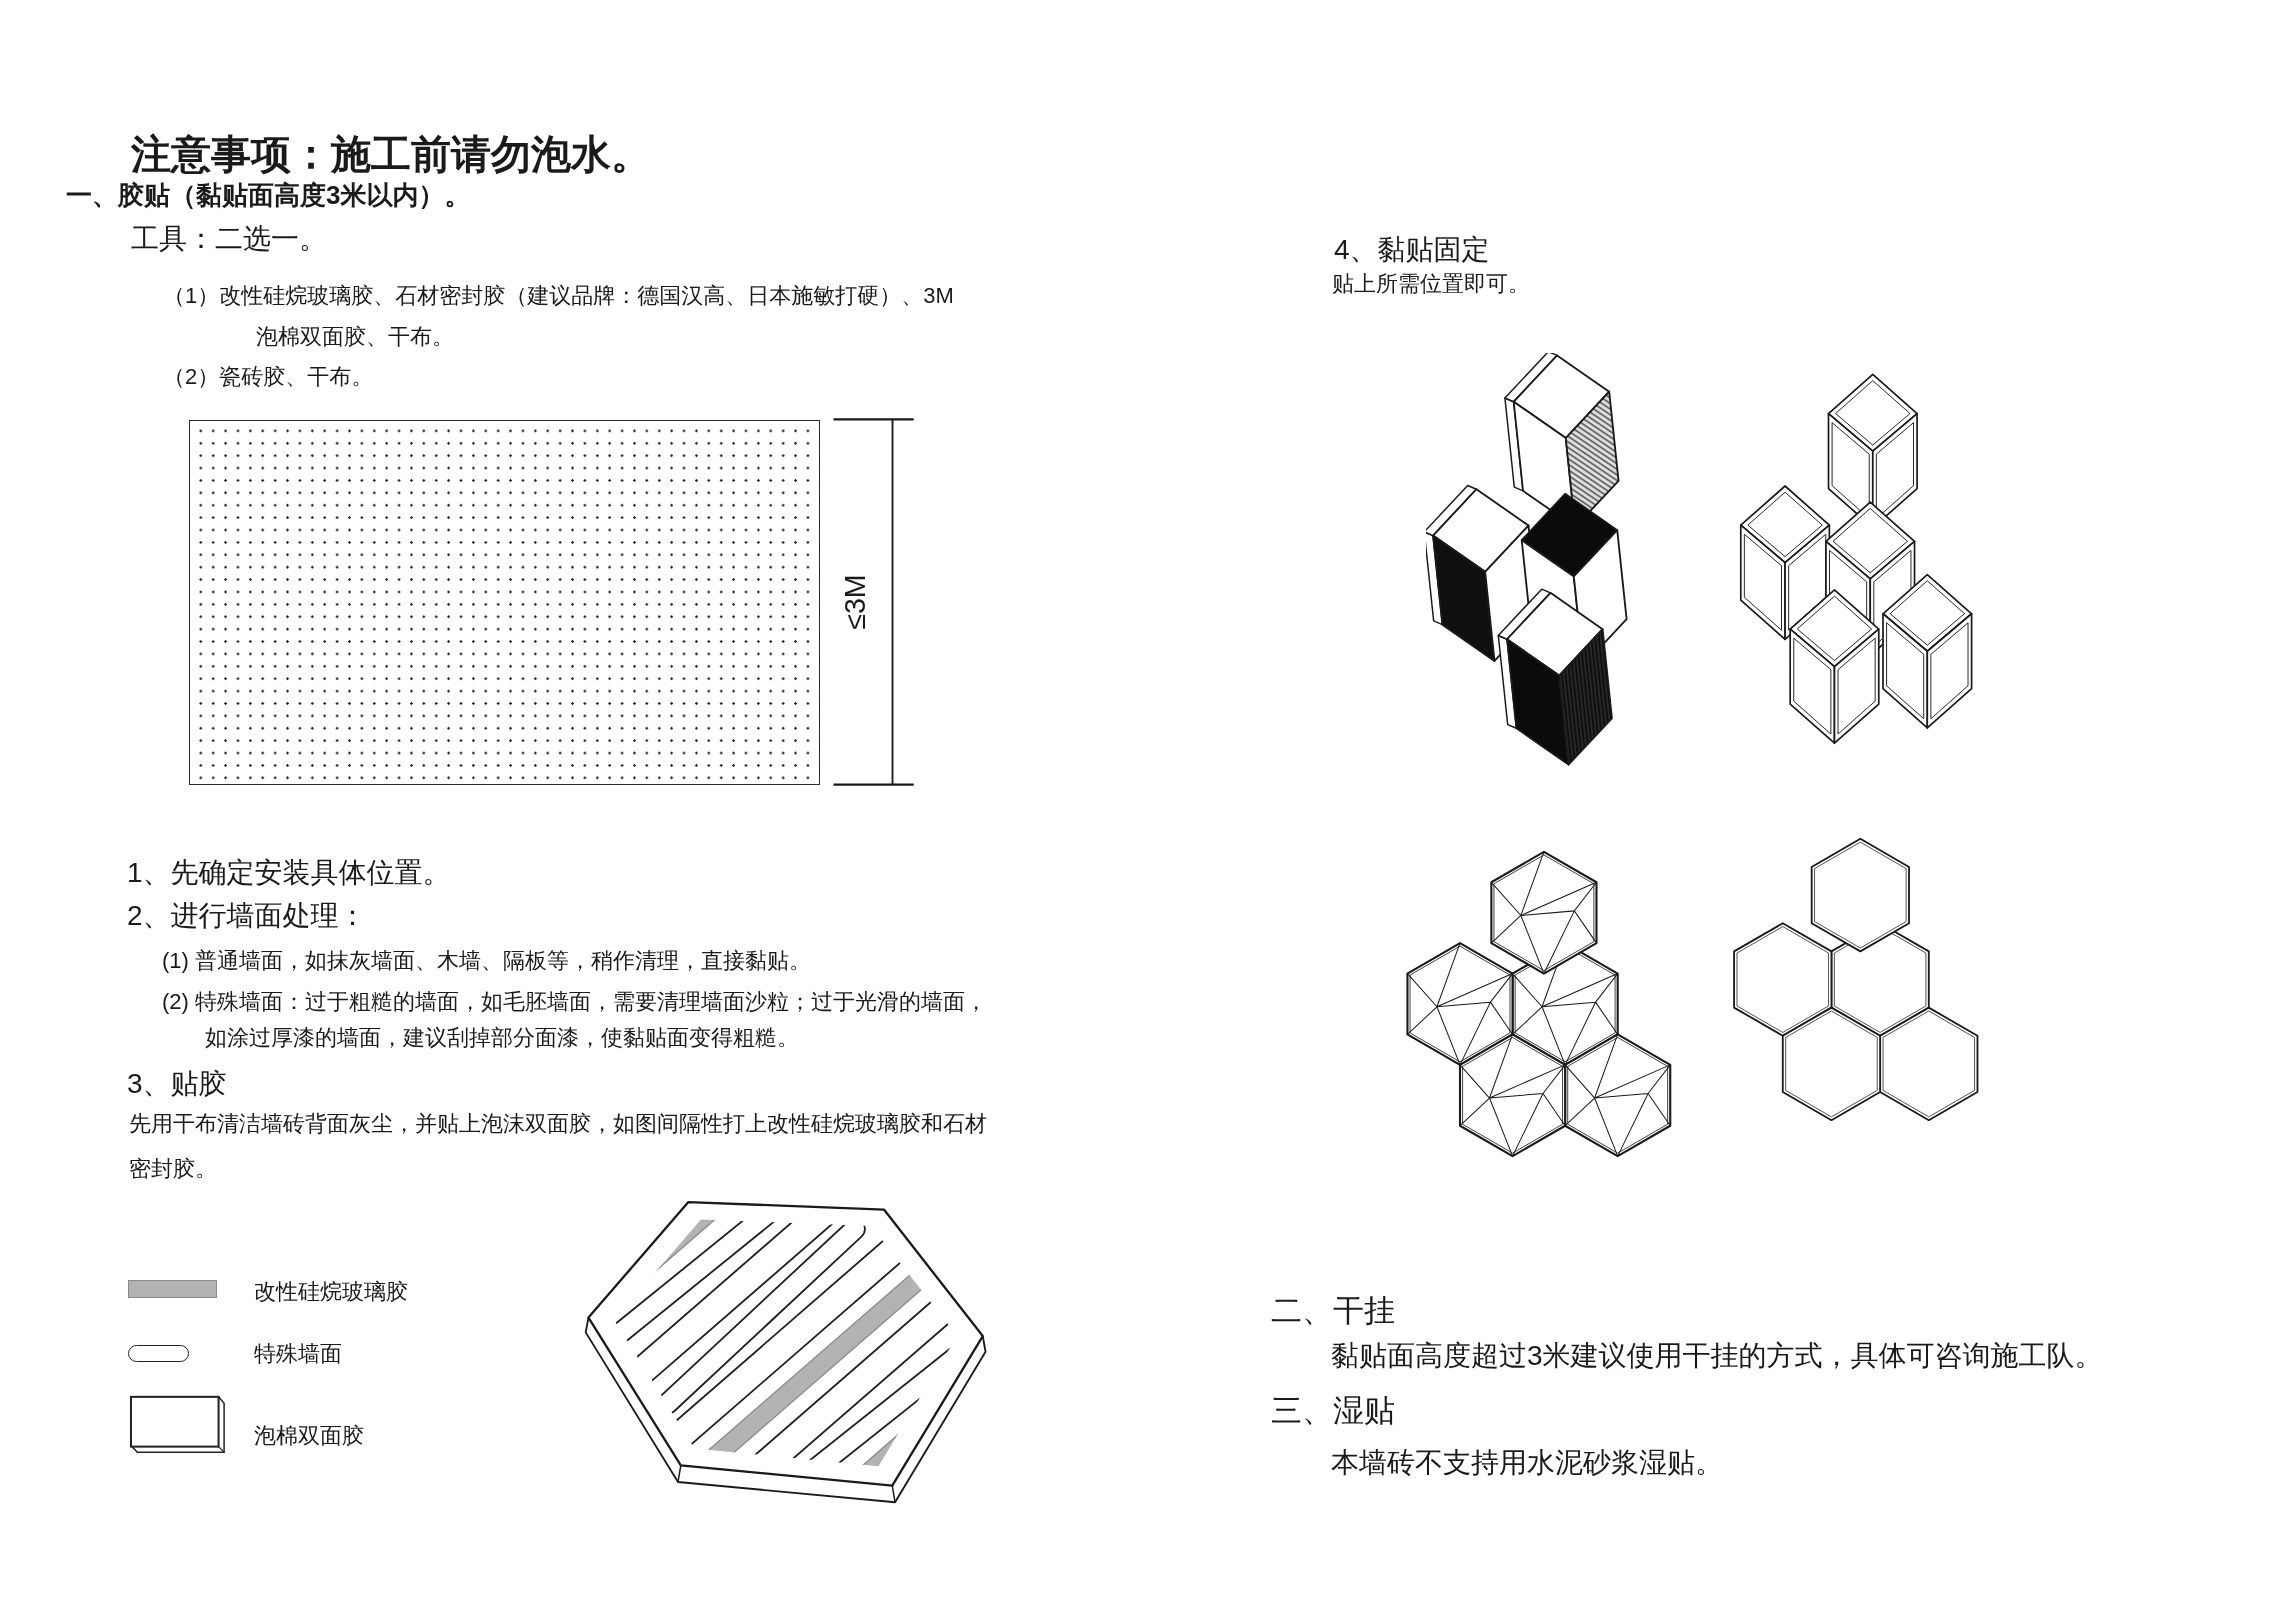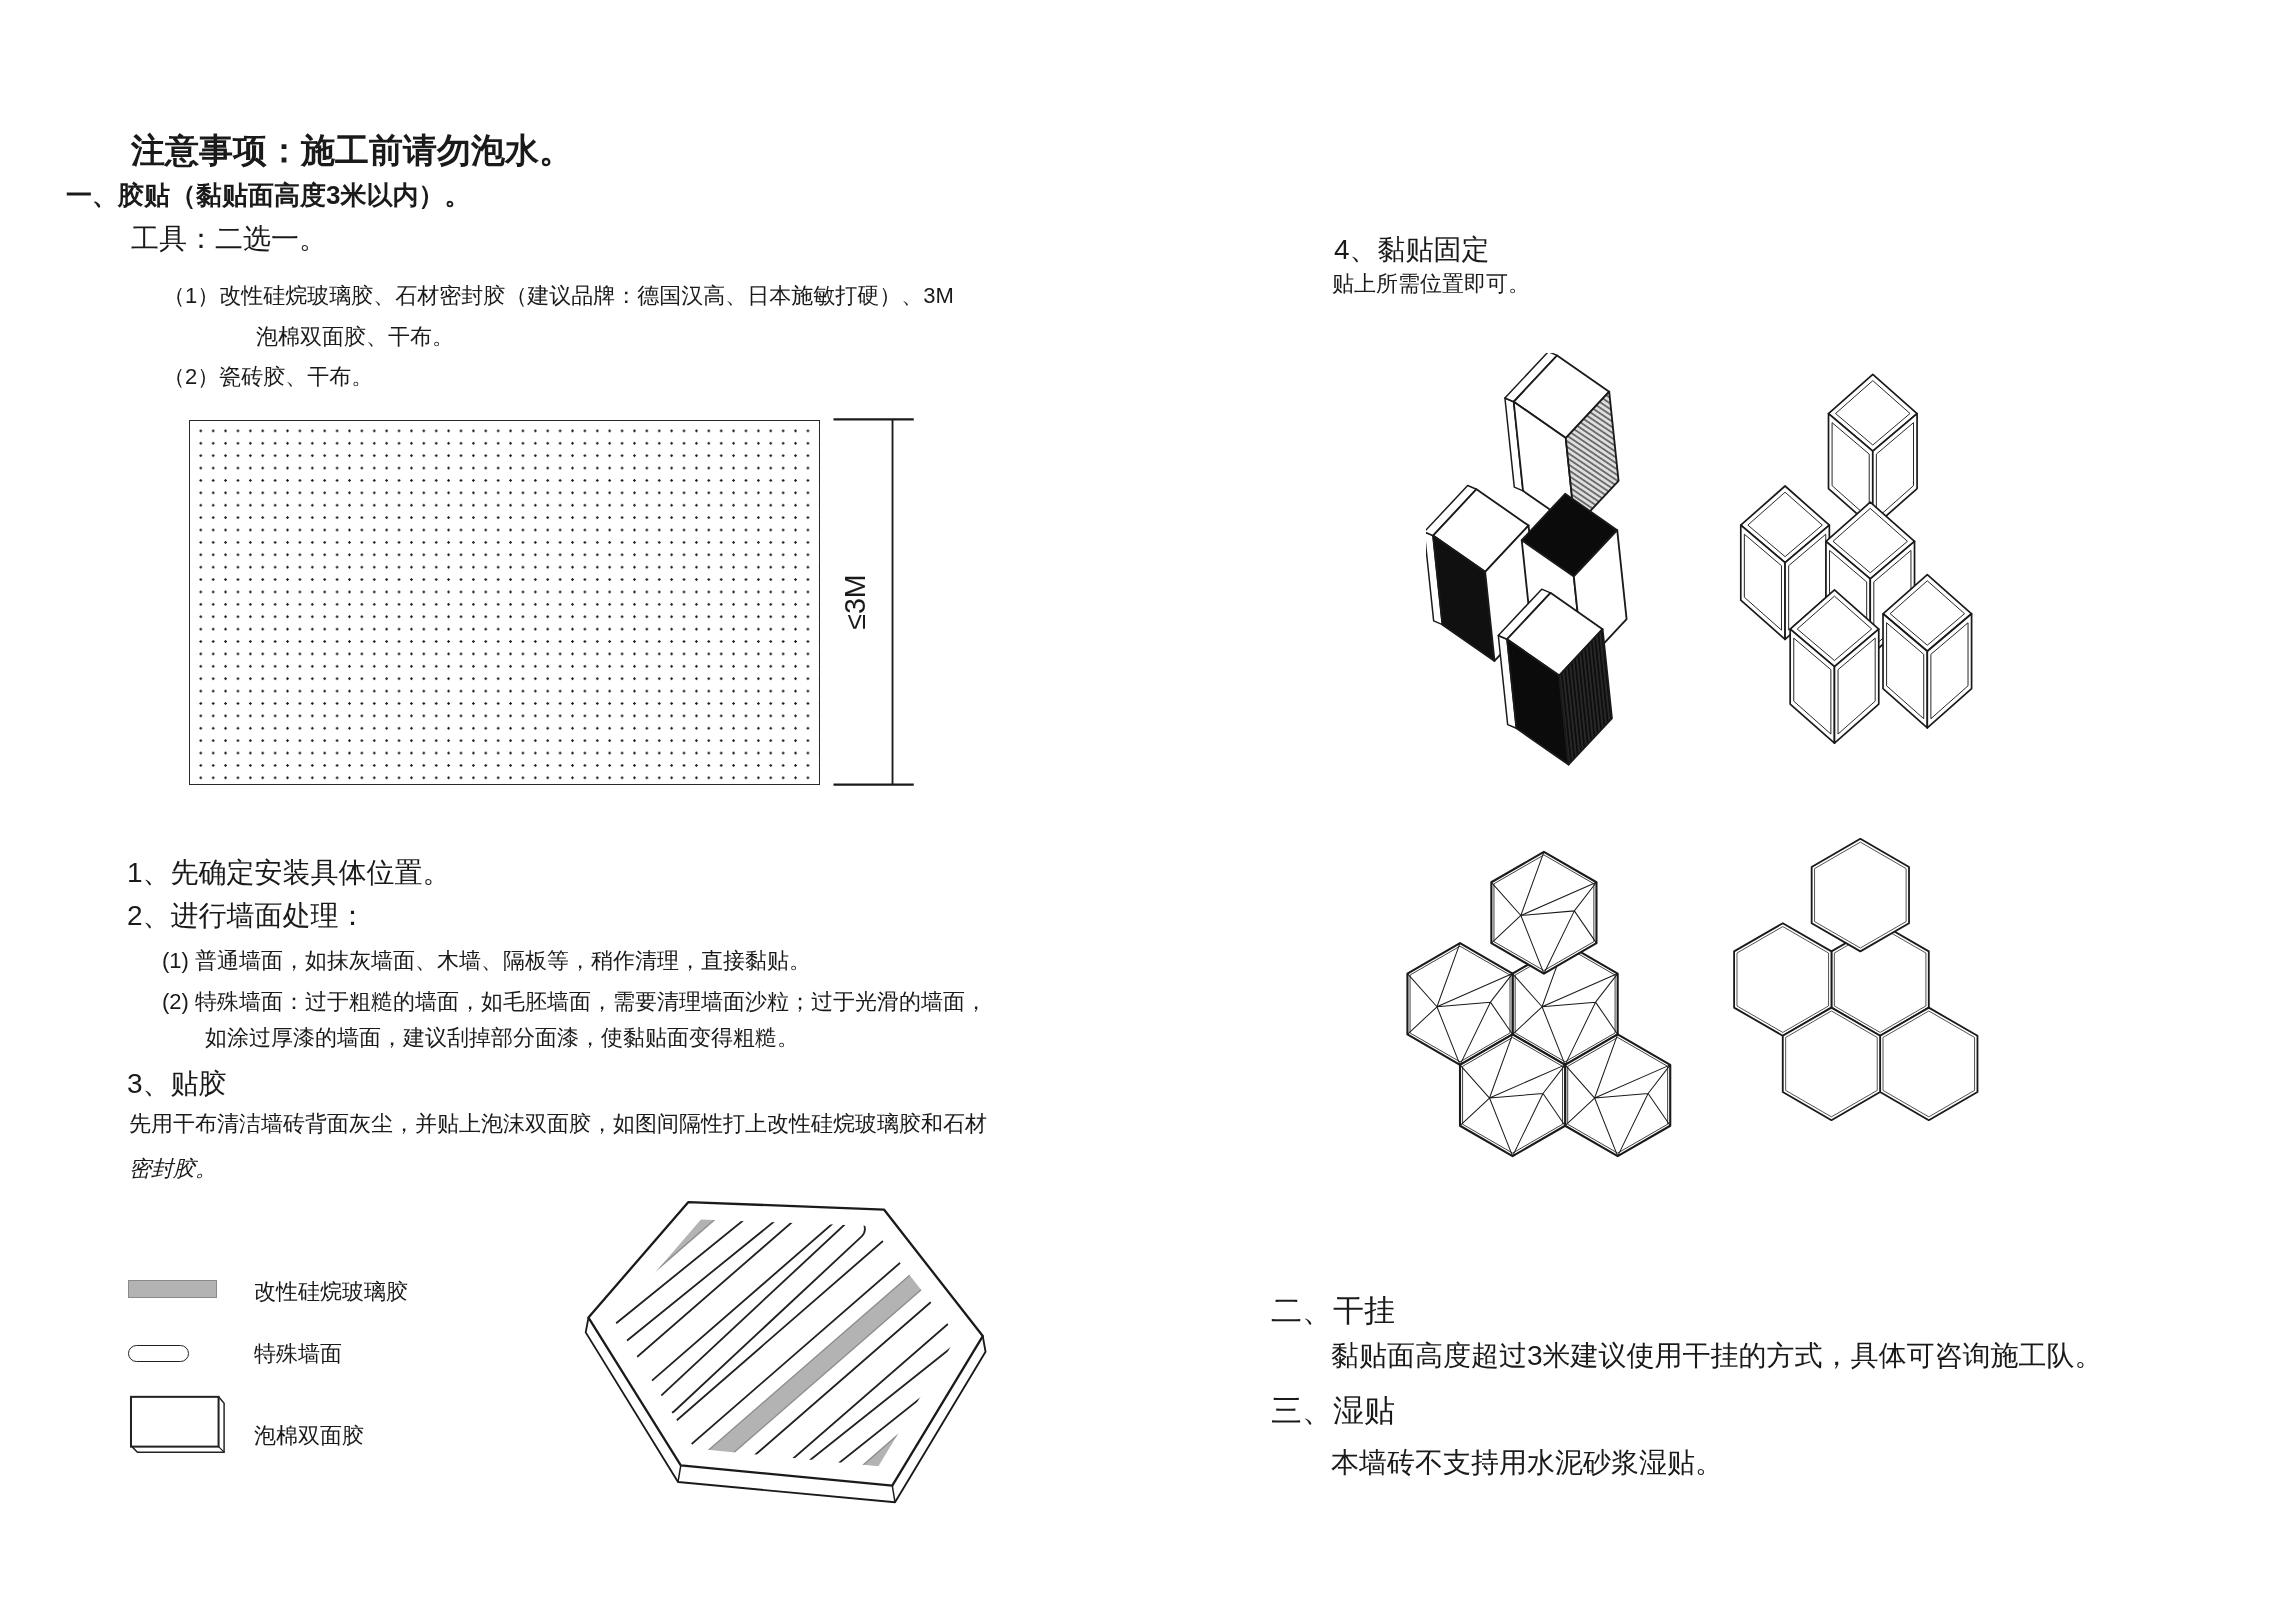--- a/index.html
+++ b/index.html
@@ -4,21 +4,21 @@
 <style>
   html,body{margin:0;padding:0;}
   body{
     width:2290px;height:1606px;background:#ffffff;position:relative;overflow:hidden;
     font-family:"Liberation Sans","DejaVu Sans",sans-serif;color:#1a1a1a;
   }
   .t{position:absolute;white-space:nowrap;color:#1a1a1a;line-height:1.25;}
   .b{font-weight:bold;}
   .fs36{font-size:26px;}
   .fs34{font-size:31px;}
-  .fs32{font-size:34px;}
+  .fs32{font-size:40px;}
   .fs30{font-size:28px;}
   .fs28{font-size:22px;}
   .diagram{position:absolute;}
   
   .dotted-rect{
     position:absolute;left:189px;top:420px;width:631px;height:365px;
     border:1.8px solid #2a2a2a;box-sizing:border-box;background-color:#fff;
     background-image:radial-gradient(circle,#1f1f1f 1.1px,transparent 1.4px);
     background-size:12.4px 12.4px;background-position:4.6px 3.7px;
   }
@@ -49,21 +49,21 @@
   <text transform="translate(44,205) rotate(-90)" text-anchor="middle" font-size="31" fill="#1a1a1a">≤3M</text>
 </svg>
 
 <div class="t fs30" style="left:127px;top:855px;">1、先确定安装具体位置。</div>
 <div class="t fs30" style="left:127px;top:898px;">2、进行墙面处理：</div>
 <div class="t fs28" style="left:162px;top:947px;">(1) 普通墙面，如抹灰墙面、木墙、隔板等，稍作清理，直接黏贴。</div>
 <div class="t fs28" style="left:162px;top:988px;">(2) 特殊墙面：过于粗糙的墙面，如毛胚墙面，需要清理墙面沙粒；过于光滑的墙面，</div>
 <div class="t fs28" style="left:205px;top:1024px;text-align:center;">如涂过厚漆的墙面，建议刮掉部分面漆，使黏贴面变得粗糙。</div>
 <div class="t fs30" style="left:127px;top:1066px;">3、贴胶</div>
 <div class="t fs28" style="left:129px;top:1110px;">先用干布清洁墙砖背面灰尘，并贴上泡沫双面胶，如图间隔性打上改性硅烷玻璃胶和石材</div>
-<div class="t fs28" style="left:129px;top:1155px;font-style:italic;">密封胶。</div>
+<div class="t fs28" style="left:129px;top:1155px;">密封胶。</div>
 
 <div class="sw-gray"></div>
 <div class="t fs28" style="left:254px;top:1278px;">改性硅烷玻璃胶</div>
 
 <div class="sw-pill"></div>
 <div class="t fs28" style="left:254px;top:1340px;">特殊墙面</div>
 
 <div class="sw-rect">
   <svg width="98" height="59" viewBox="0 0 106 64">
     <rect x="2" y="2" width="95" height="54" fill="#fff" stroke="#222" stroke-width="2.2"></rect>

